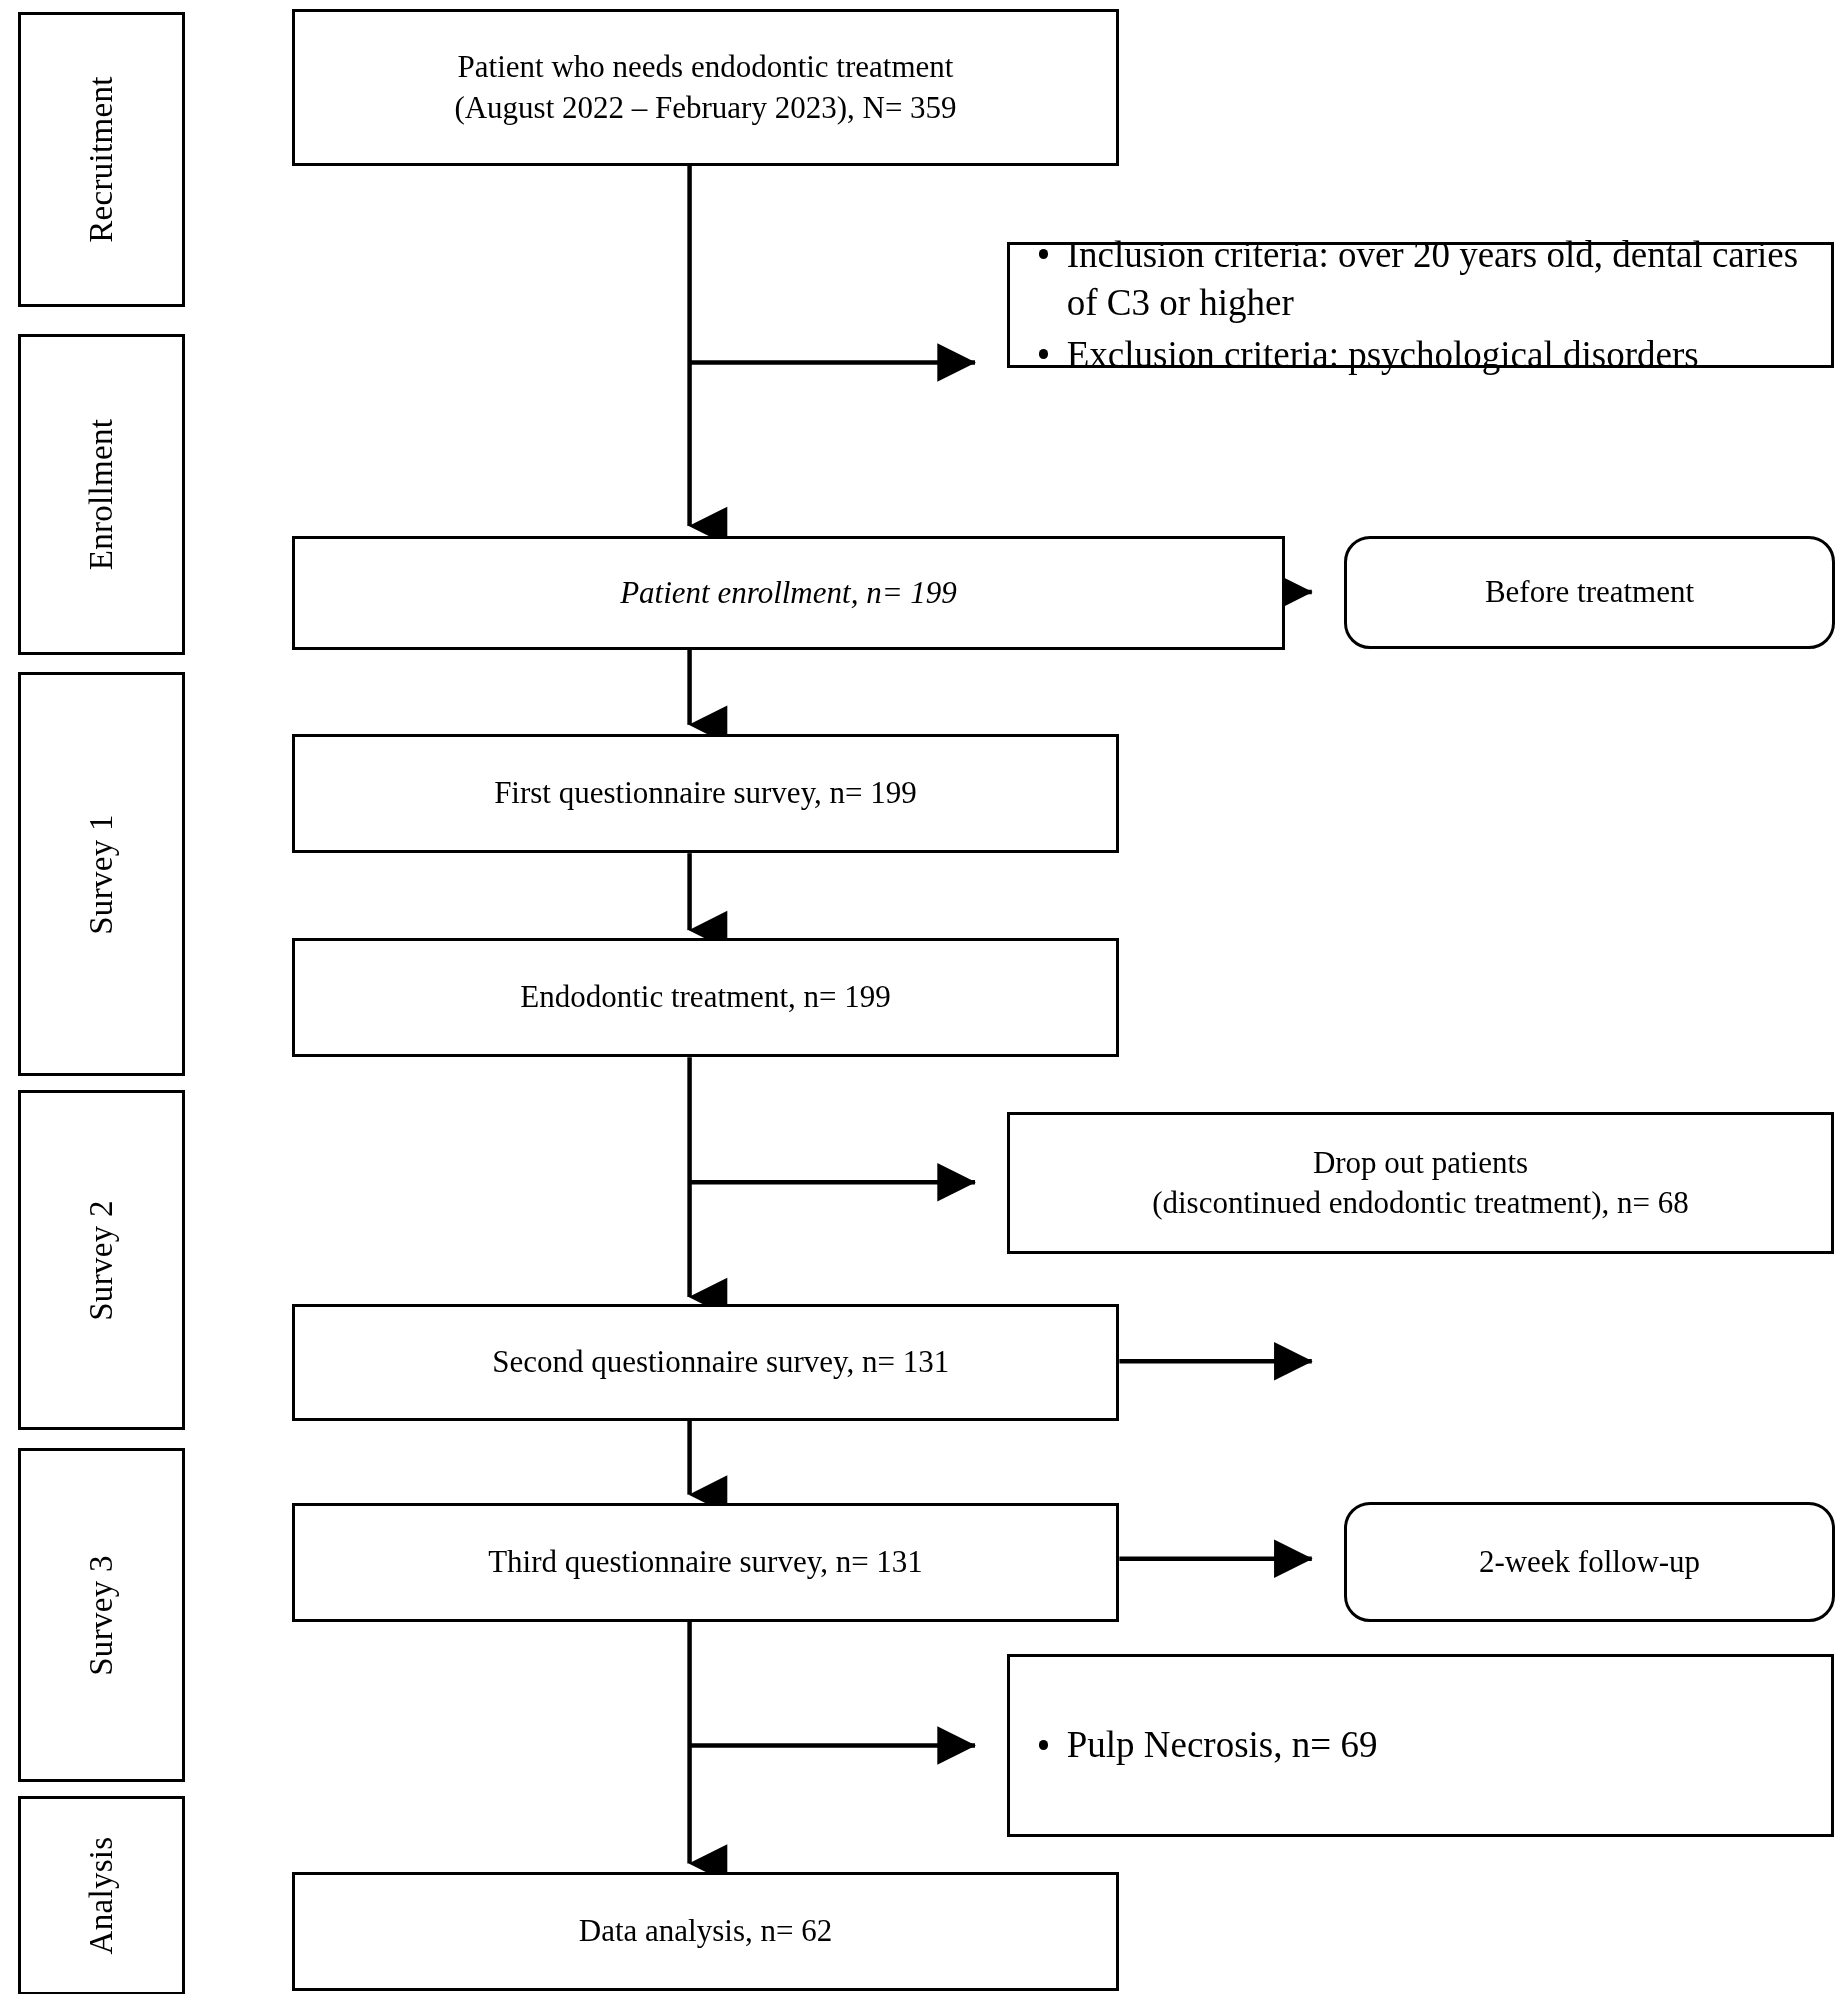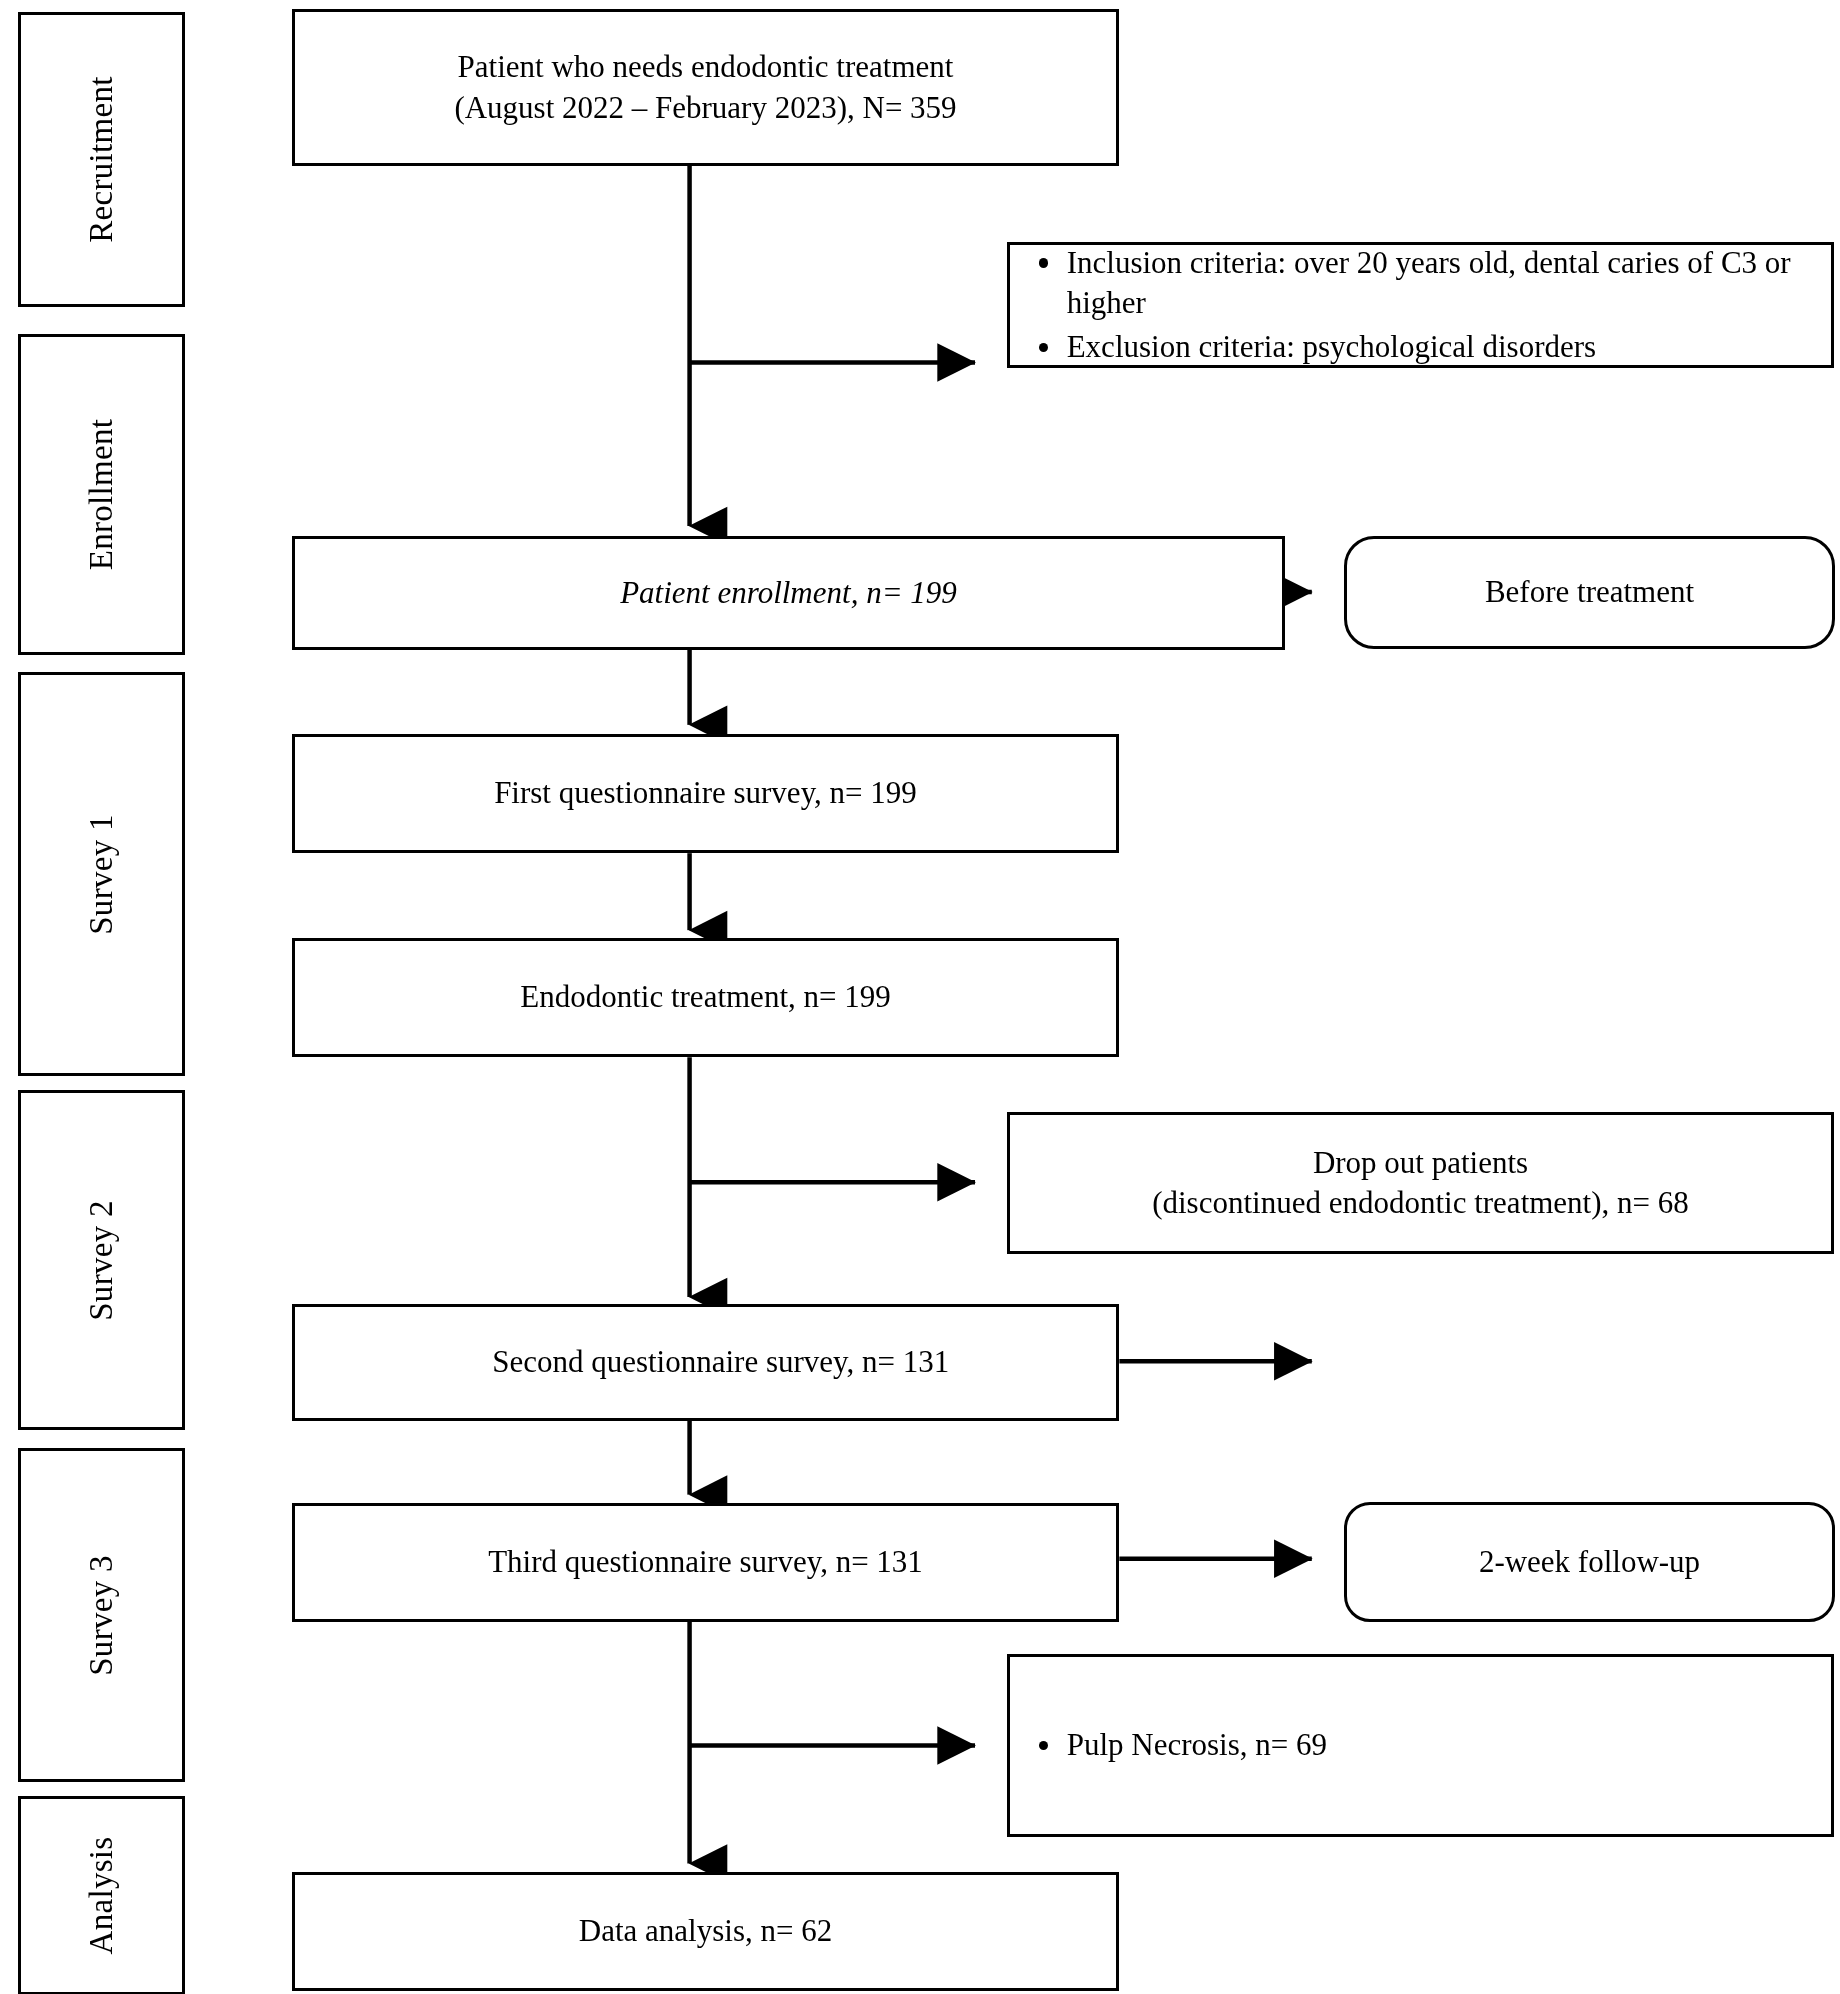--- a/index.html
+++ b/index.html
@@ -72,21 +72,21 @@
   }
   .bullet-list {
     margin: 0;
     padding: 0 0 0 40px;
     list-style: none;
     width: 100%;
   }
   .bullet-list li {
     position: relative;
     margin: 0 0 3.8px 0;
-    font-size: 31px;
+    font-size: 37px;
     line-height: 1.30;
   }
   .bullet-list li:last-child { margin-bottom: 0; }
   .bullet-list li .dot {
     position: absolute;
     left: -28px;
     top: 0.50em;
     width: 9.6px;
     height: 9.6px;
     border-radius: 50%;
@@ -194,21 +194,21 @@
         <span class="dot"></span>
         <span>Inclusion criteria: over 20 years old, dental caries of C3 or higher</span>
       </li>
       <li>
         <span class="dot"></span>
         <span>Exclusion criteria: psychological disorders</span>
       </li>
     </ul>
   </div>
 
-  <div class="box rounded" style="left:1344px; top:536px; width:491px; height:113px;border-radius:30px;">
+  <div class="box rounded" style="left:1344px; top:536px; width:491px; height:113px;">
     <div class="inner">Before treatment</div>
   </div>
 
   <div class="box" style="left:1007px; top:1112px; width:827px; height:142px;">
     <div class="inner two-line">Drop out patients
 (discontinued endodontic treatment), n= 68</div>
   </div>
 
 
   <div class="box rounded" style="left:1344px; top:1502px; width:491px; height:120px;">

